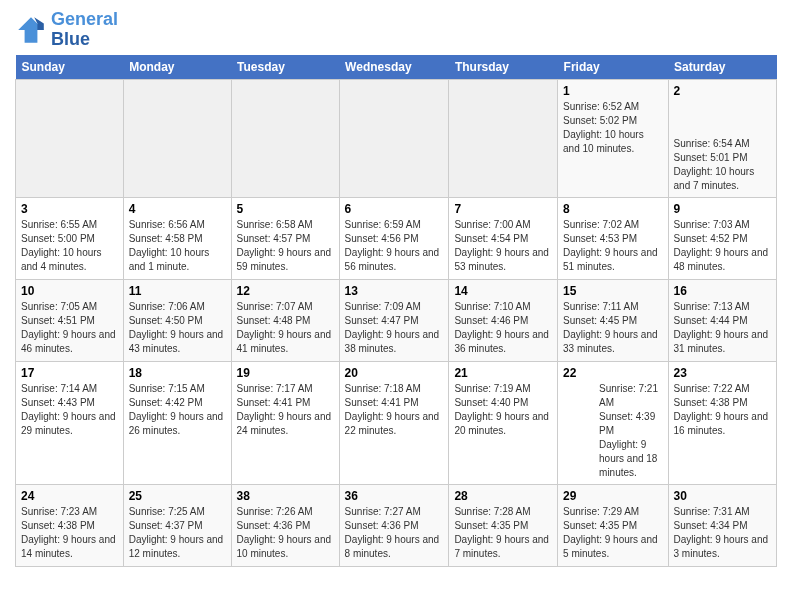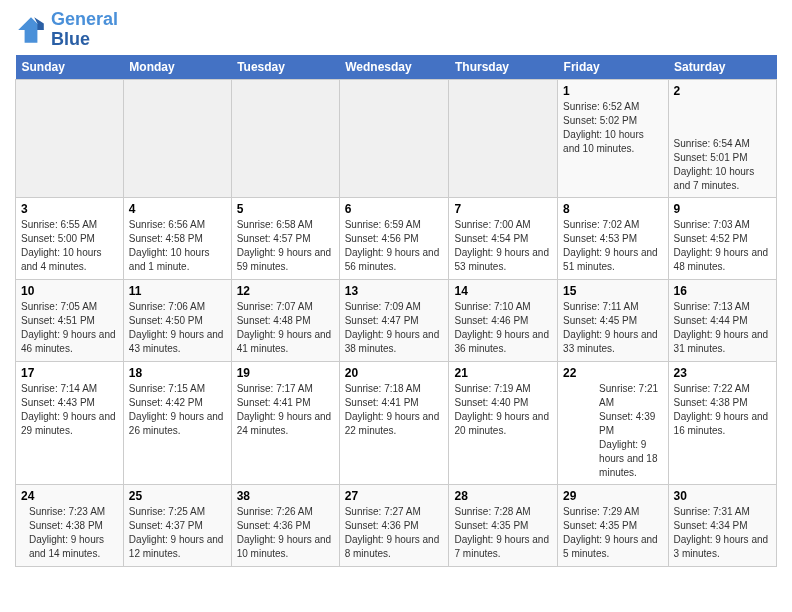--- a/index.html
+++ b/index.html
@@ -270,38 +270,38 @@
           <td>
             <span class="day-num">23</span>
             <div class="day-info" style="white-space: pre-line;">Sunrise: 7:22 AM
 Sunset: 4:38 PM
 Daylight: 9 hours and 16 minutes.</div>
           </td>
         </tr>
         <tr>
           <td>
             <span class="day-num">24</span>
-            <div class="day-info" style="white-space: pre-line; margin-left: 8px;">Sunrise: 7:23 AM
+            <div class="day-info" style="white-space: pre-line;">Sunrise: 7:23 AM
 Sunset: 4:38 PM
 Daylight: 9 hours and 14 minutes.</div>
           </td>
           <td>
             <span class="day-num">25</span>
             <div class="day-info" style="white-space: pre-line;">Sunrise: 7:25 AM
 Sunset: 4:37 PM
 Daylight: 9 hours and 12 minutes.</div>
           </td>
           <td>
             <span class="day-num">38</span>
             <div class="day-info" style="white-space: pre-line;">Sunrise: 7:26 AM
 Sunset: 4:36 PM
 Daylight: 9 hours and 10 minutes.</div>
           </td>
           <td>
-            <span class="day-num">27</span>
+            <span class="day-num">36</span>
             <div class="day-info" style="white-space: pre-line;">Sunrise: 7:27 AM
 Sunset: 4:36 PM
 Daylight: 9 hours and 8 minutes.</div>
           </td>
           <td>
             <span class="day-num">28</span>
             <div class="day-info" style="white-space: pre-line;">Sunrise: 7:28 AM
 Sunset: 4:35 PM
 Daylight: 9 hours and 7 minutes.</div>
           </td>

